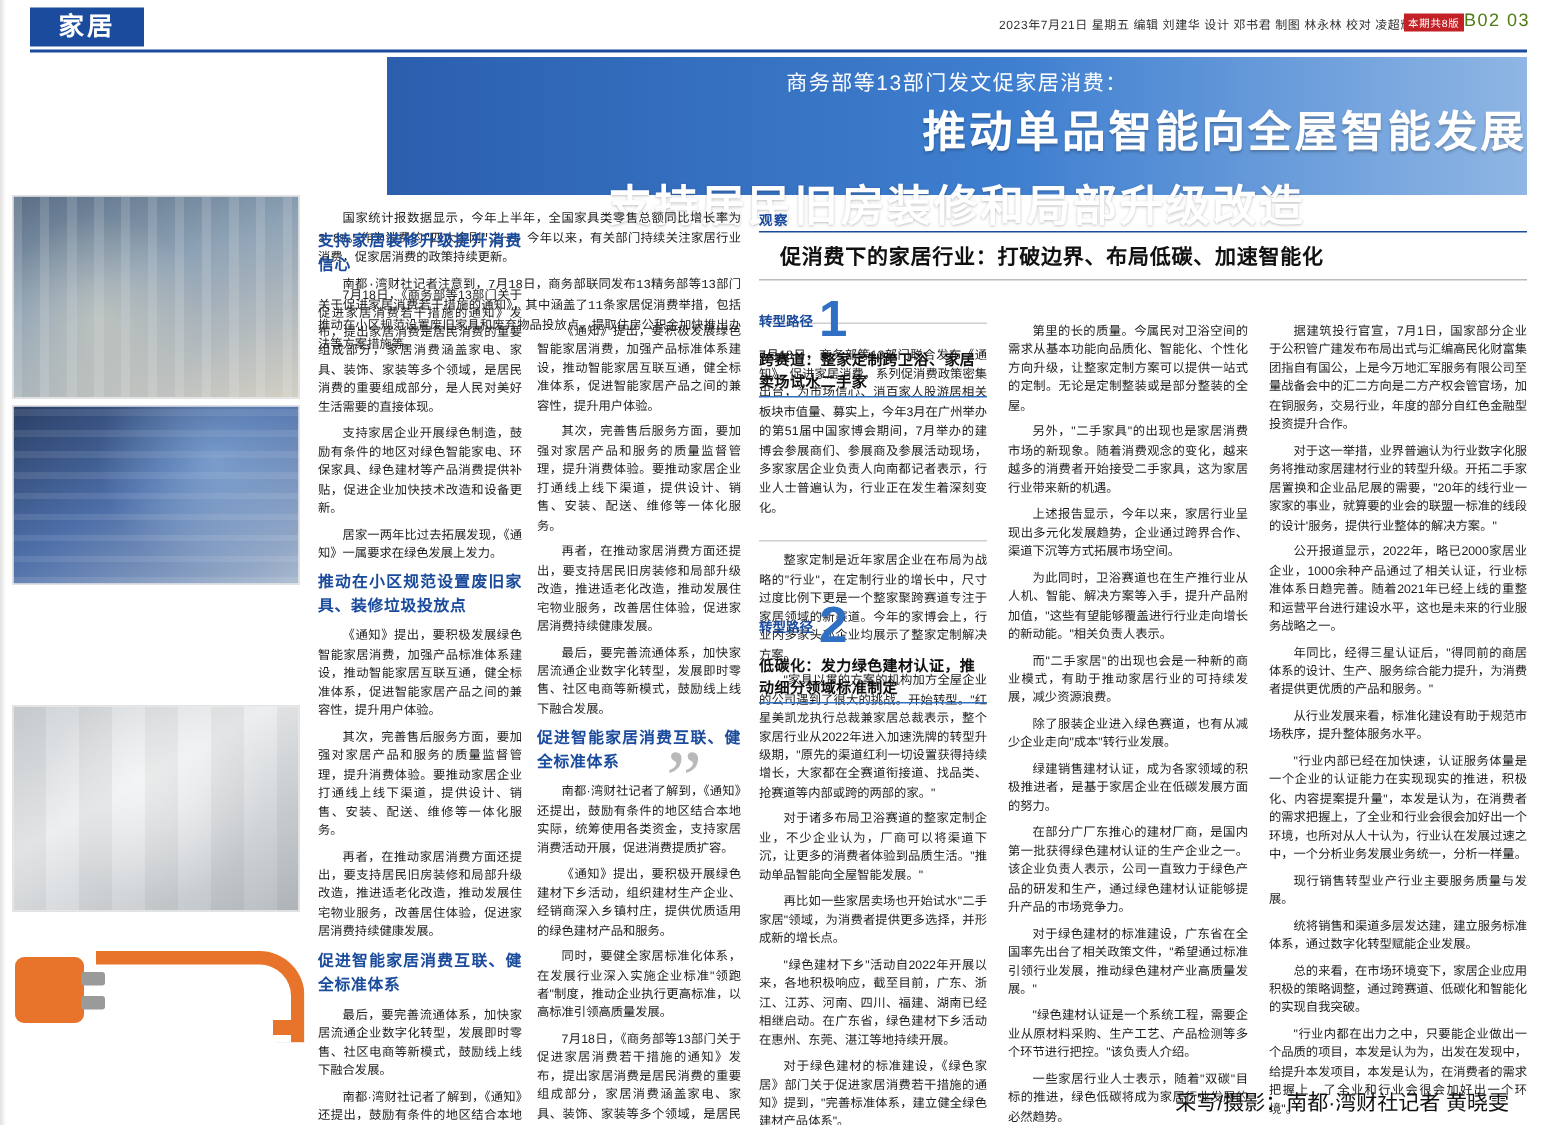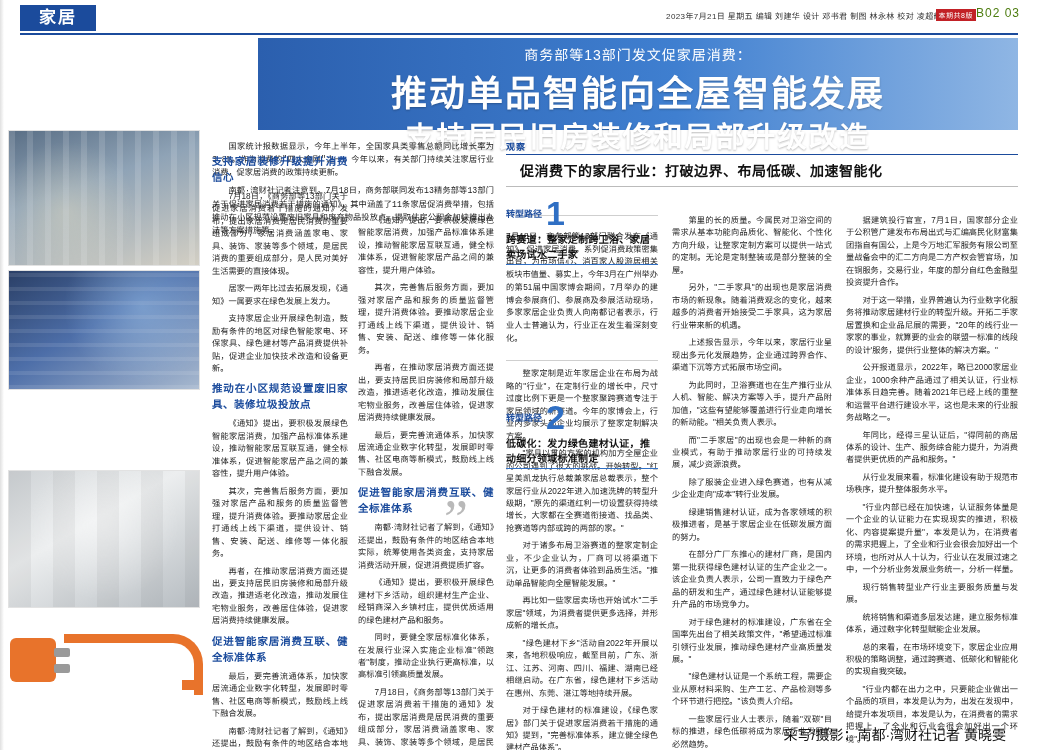--- a/index.html
+++ b/index.html
@@ -87,21 +87,21 @@
   }
   .headline-1, .headline-2 {
     position: absolute;
     width: 100%;
     text-align: center;
     color: #ffffff;
     font-weight: bold;
     letter-spacing: 2px;
     text-shadow: 0 1px 2px rgba(0,0,0,.25);
   }
-  .headline-1 { top: 26px; font-size: 36px; }
+  .headline-1 { top: 26px; font-size: 29px; text-align: right; }
   .headline-2 { top: 75px; font-size: 29px; }
 
   
   .photo-col {
     position: absolute;
     left: 0; top: 130px;
     width: 206px;
     height: 580px;
   }
   .photo {
@@ -353,22 +353,22 @@
   </div>
 
   <div class="intro-box">
     <p>国家统计报数据显示，今年上半年，全国家具类零售总额同比增长率为3.8%。作为消费的"四大金刚"之一，今年以来，有关部门持续关注家居行业消费，促家居消费的政策持续更新。</p>
     <p>南都·湾财社记者注意到，7月18日，商务部联同发布13精务部等13部门关于促进家居消费若干措施的通知》，其中涵盖了11条家居促消费举措，包括推动在小区规范设置废旧家具和废弃物品投放点、提取住房公积金加快推出办法等方案措施等。</p>
   </div>
 
   <div class="col c1">
     <div class="sub-head">支持家居装修升级提升消费信心</div>
     <p>7月18日，《商务部等13部门关于促进家居消费若干措施的通知》发布，提出家居消费是居民消费的重要组成部分，家居消费涵盖家电、家具、装饰、家装等多个领域，是居民消费的重要组成部分，是人民对美好生活需要的直接体现。</p>
+    <p>支持家居企业开展绿色制造，鼓励有条件的地区对绿色智能家电、环保家具、绿色建材等产品消费提供补贴，促进企业加快技术改造和设备更新。</p>
     <p>居家一两年比过去拓展发现，《通知》一属要求在绿色发展上发力。</p>
-    <p>支持家居企业开展绿色制造，鼓励有条件的地区对绿色智能家电、环保家具、绿色建材等产品消费提供补贴，促进企业加快技术改造和设备更新。</p>
     <div class="sub-head">推动在小区规范设置废旧家具、装修垃圾投放点</div>
     <p>《通知》提出，要积极发展绿色智能家居消费，加强产品标准体系建设，推动智能家居互联互通，健全标准体系，促进智能家居产品之间的兼容性，提升用户体验。</p>
     <p>其次，完善售后服务方面，要加强对家居产品和服务的质量监督管理，提升消费体验。要推动家居企业打通线上线下渠道，提供设计、销售、安装、配送、维修等一体化服务。</p>
     <p>再者，在推动家居消费方面还提出，要支持居民旧房装修和局部升级改造，推进适老化改造，推动发展住宅物业服务，改善居住体验，促进家居消费持续健康发展。</p>
     <div class="sub-head">促进智能家居消费互联、健全标准体系</div>
     <p>最后，要完善流通体系，加快家居流通企业数字化转型，发展即时零售、社区电商等新模式，鼓励线上线下融合发展。</p>
     <p>南都·湾财社记者了解到，《通知》还提出，鼓励有条件的地区结合本地实际，统筹使用各类资金，支持家居消费活动开展，促进消费提质扩容。</p>
 
     <p></p>
   </div>

